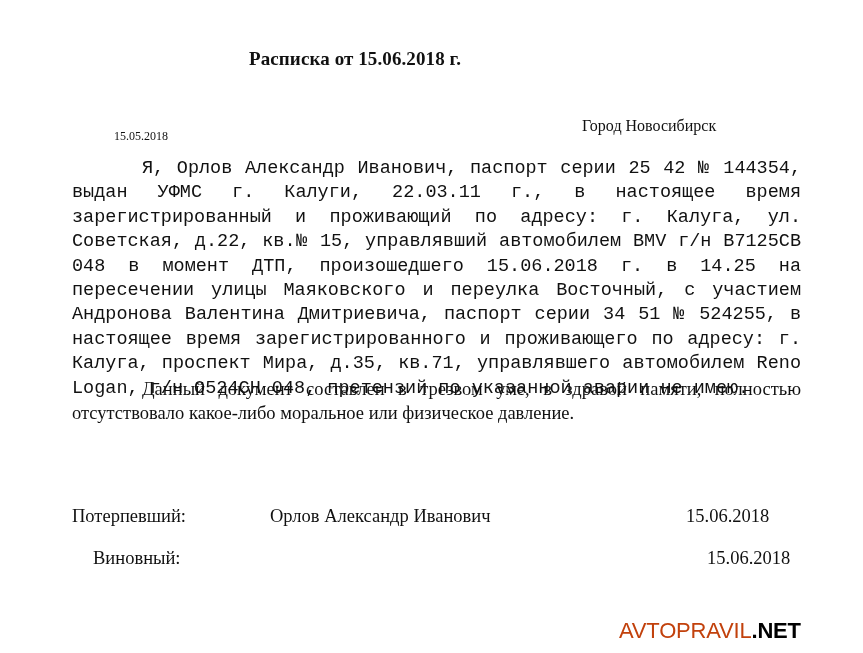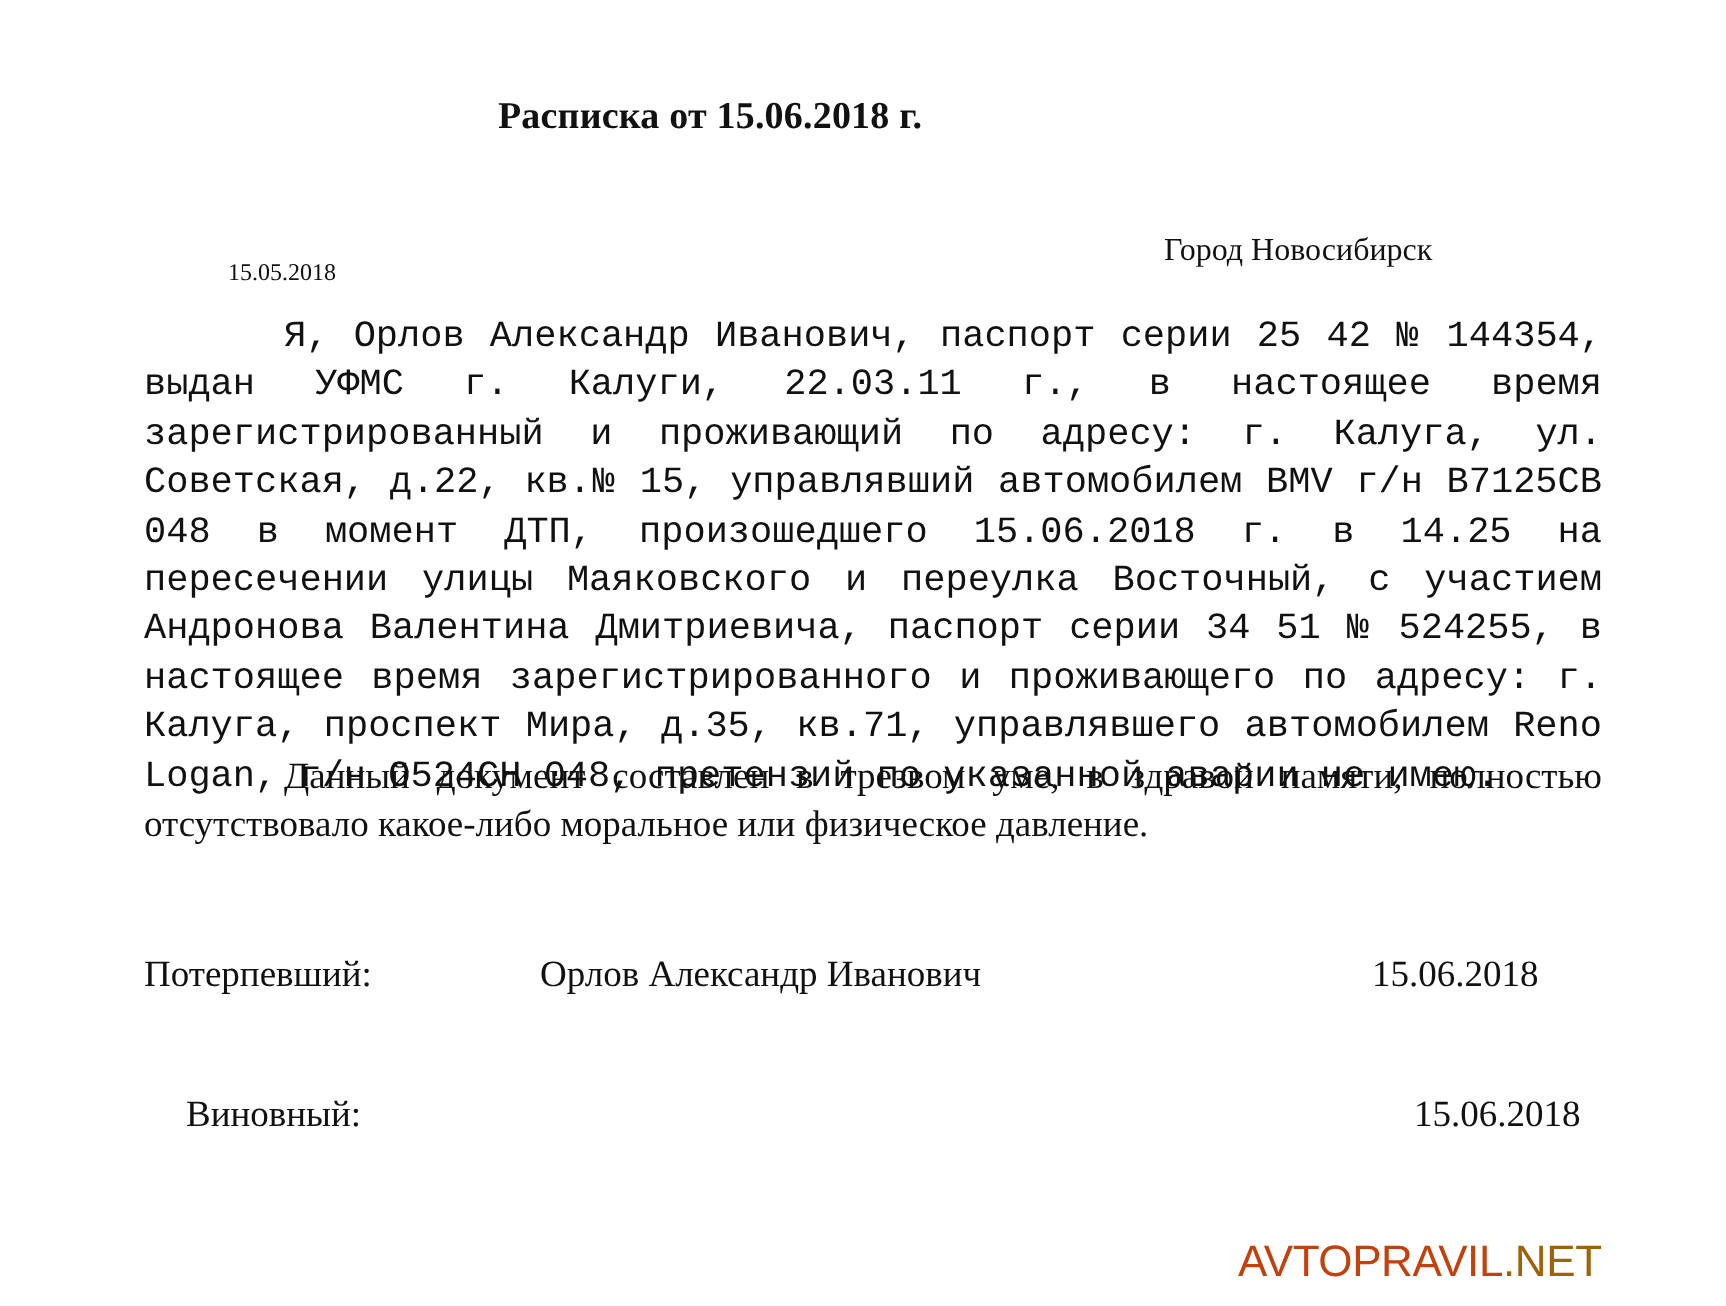--- a/index.html
+++ b/index.html
@@ -53,32 +53,32 @@
     .sign-row {
       position: absolute;
       left: 72px;
       width: 720px;
       font-size: 18.5px;
       height: 24px;
     }
     .sign-row .role { position: absolute; left: 0; }
     .sign-row .name { position: absolute; left: 198px; }
     .sign-row .date { position: absolute; left: 614px; }
-    .row1 { top: 478px; }
+    .row1 { top: 506px; }
     .row2 { top: 548px; margin-left: 21px; }
     .watermark {
       position: absolute;
       top: 618px;
       left: 619px;
       font-family: "Liberation Sans", "DejaVu Sans", sans-serif;
       font-size: 22px;
       letter-spacing: -0.2px;
     }
     .watermark .wm-main { color: #c2410c; }
-    .watermark .wm-tld { color: #a16207; }
+    .watermark .wm-tld { color: #000000; font-weight: bold; }
   </style>
 </head>
 <body>
 
 <div>
   <div class="title">Расписка от 15.06.2018 г.</div>
 
   <div class="date-line">15.05.2018</div>
   <div class="city-line">Город Новосибирск</div>
 

